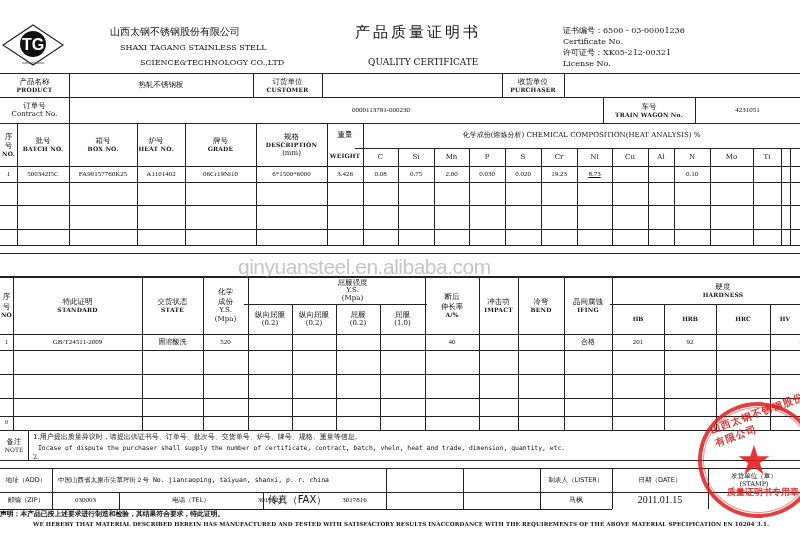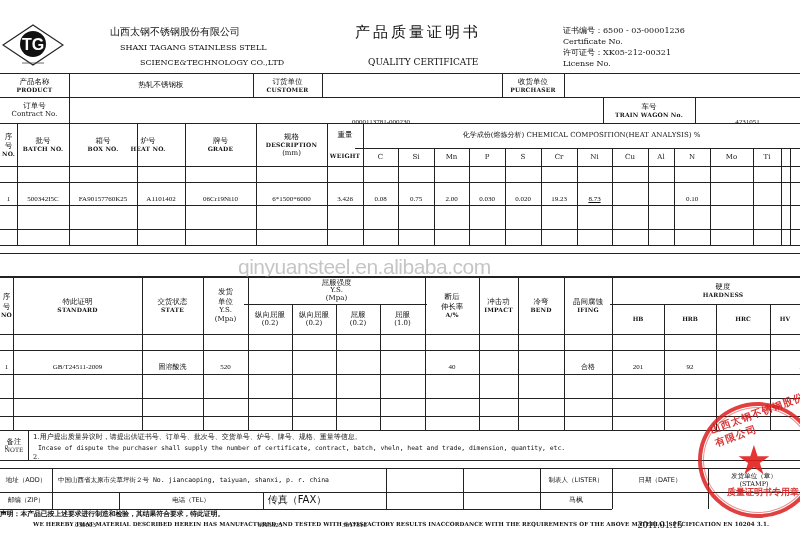--- a/index.html
+++ b/index.html
@@ -6,21 +6,21 @@
   html, body { width: 800px; height: 537px; background: #ffffff; overflow: hidden; }
   body { position: relative; font-family: "DejaVu Serif", "Liberation Serif", serif; color: #111; }
   .abs { position: absolute; }
   .t { position: absolute; white-space: nowrap; font-size: 7px; line-height: 1; text-align: center; }
   .hl { position: absolute; height: 0; border-top: 1px solid #222; }
   .vl { position: absolute; width: 0; border-left: 1px solid #222; }
   .mono { font-family: "DejaVu Sans Mono", "Liberation Mono", monospace; }
   .cell { position: absolute; display: flex; flex-direction: column; align-items: center; justify-content: center; text-align: center; font-size: 7px; line-height: 1.25; white-space: nowrap; }
   .cell .zh { font-size: 7.5px; }
   .cell .en { font-size: 6px; font-weight: bold; letter-spacing: 0.2px; }
-  .val { font-size: 7px; font-family: "Liberation Serif", serif; margin-top: 25px; }
+  .val { font-size: 7px; font-family: "Liberation Serif", serif; }
   .watermark { position: absolute; left: 238px; top: 255px; font-family: "Liberation Sans", sans-serif; font-size: 21px; color: rgba(150,150,150,0.55); letter-spacing: -0.5px; }
   .stamp { position: absolute; left: 698px; top: 402px; width: 120px; height: 116px; border: 4px solid rgba(220,30,30,0.85); border-radius: 50%; }
   .stamp-inner { position: absolute; left: 703px; top: 407px; width: 110px; height: 106px; border: 1px solid rgba(220,30,30,0.5); border-radius: 50%; }
   .stamp-star { position: absolute; left: 736px; top: 440px; font-size: 40px; color: rgba(225,30,30,0.9); font-family: "DejaVu Sans", sans-serif; line-height: 1; }
   .stamp-text { position: absolute; left: 710px; top: 406px; width: 100px; font-size: 10px; color: rgba(215,30,30,0.9); font-weight: bold; font-family: "DejaVu Sans", sans-serif; transform: rotate(-20deg); letter-spacing: 1px; }
   .stamp-bottom { position: absolute; left: 727px; top: 486px; font-size: 9px; color: rgba(215,30,30,0.9); font-weight: bold; font-family: "DejaVu Sans", sans-serif; }
 </style>
 </head>
 <body>
 
@@ -131,21 +131,21 @@
     <span class="en">NO.</span>
 </div>
 <div class="cell" style="left:17px;top:123px;width:52px;height:43px;">
   <span class="zh">批号</span>
     <span class="en">BATCH NO.</span>
 </div>
 <div class="cell" style="left:69px;top:123px;width:68px;height:43px;">
   <span class="zh">箱号</span>
     <span class="en">BOX NO.</span>
 </div>
-<div class="cell" style="left:124px;top:123px;width:48px;height:43px;align-items:center;">
+<div class="cell" style="left:132px;top:123px;width:48px;height:43px;align-items:center;">
   <span class="zh">炉号</span>
     <span class="en">HEAT NO.</span>
 </div>
 <div class="cell" style="left:185px;top:123px;width:71px;height:43px;">
   <span class="zh">牌号</span>
     <span class="en">GRADE</span>
 </div>
 <div class="cell" style="left:256px;top:123px;width:71px;height:43px;">
   <span class="zh">规格</span>
     <span class="en">DESCRIPTION</span>
@@ -252,25 +252,25 @@
 </div>
 <div class="cell" style="left:13px;top:277px;width:129px;height:57px;">
   <span class="zh">特此证明</span>
     <span class="en">STANDARD</span>
 </div>
 <div class="cell" style="left:142px;top:277px;width:61px;height:57px;">
   <span class="zh">交货状态</span>
     <span class="en">STATE</span>
 </div>
 <div class="cell" style="left:203px;top:277px;width:45px;height:57px;">
-  <span class="zh" style="white-space:normal;width:16px;">发货单位</span>
+  <span class="zh" style="white-space:normal;width:16px;">化学成份</span>
     <span>Y.S.</span>
     <span>(Mpa)</span>
 </div>
-<div class="cell" style="left:248px;top:277px;width:177px;height:27px;line-height:1.1;align-items:center;">
+<div class="cell" style="left:264px;top:277px;width:177px;height:27px;line-height:1.1;align-items:center;">
   <span class="zh">屈服强度</span>
     <span>Y.S.</span>
     <span>(Mpa)</span>
 </div>
 <div class="cell" style="left:248px;top:304px;width:44px;height:30px;">
     <span class="zh">纵向屈服</span>
     <span>(0.2)</span>
   </div>
 <div class="cell" style="left:292px;top:304px;width:44px;height:30px;">
     <span class="zh">纵向屈服</span>

